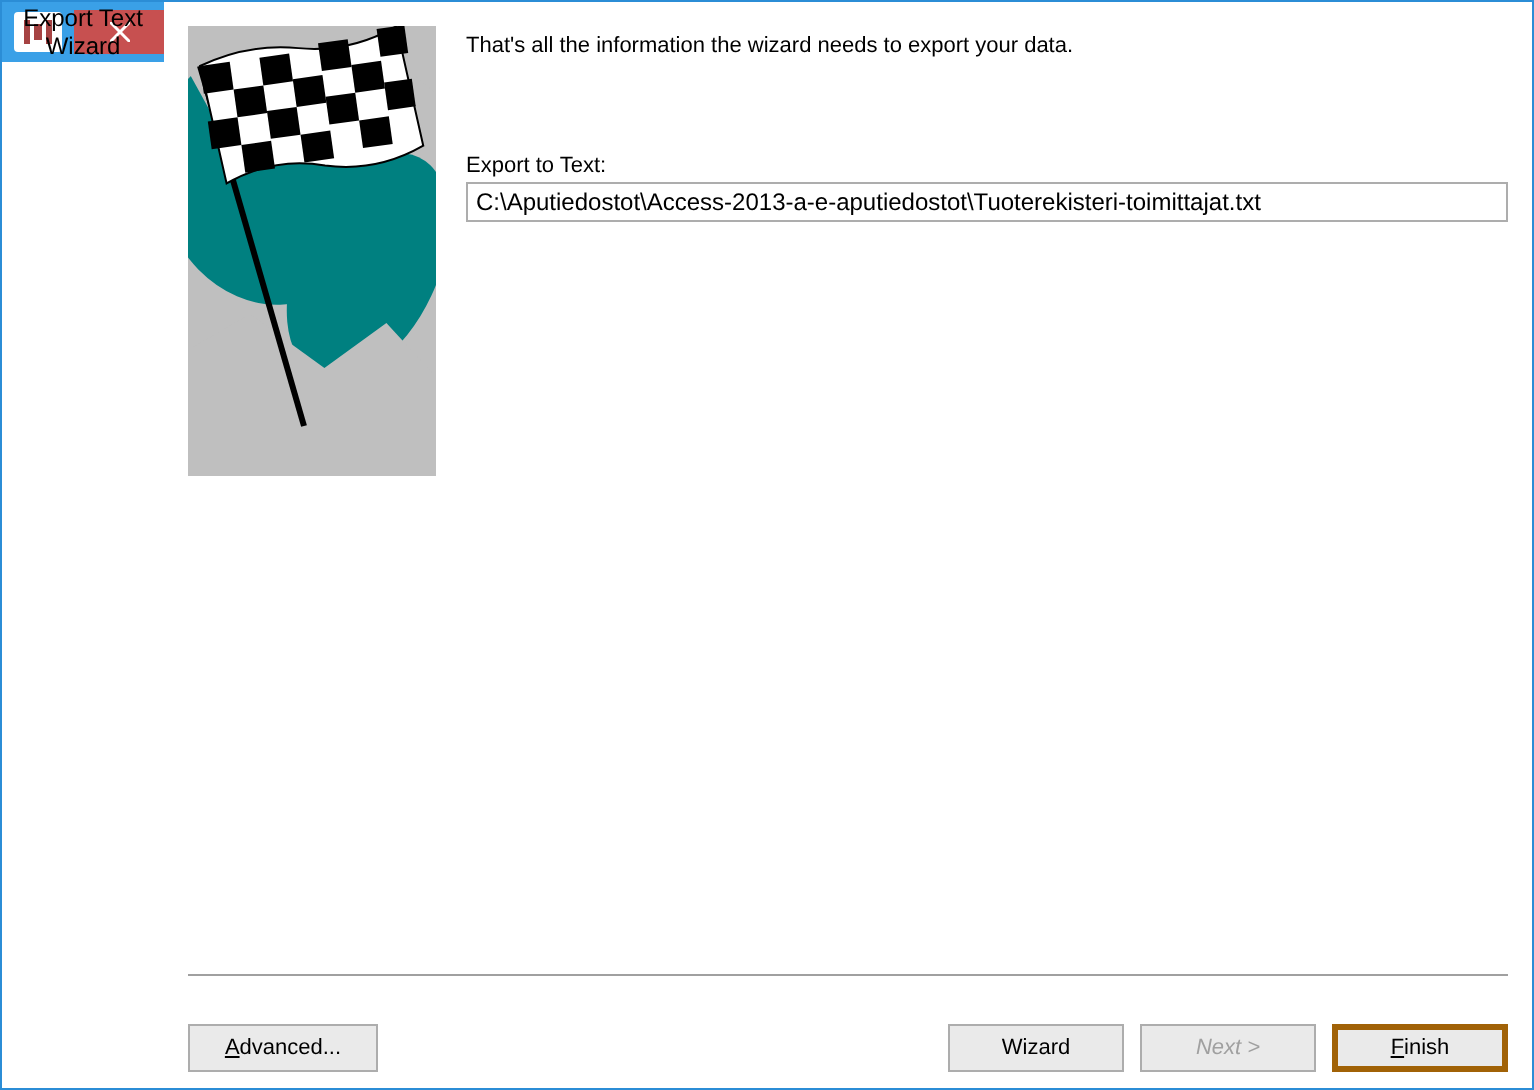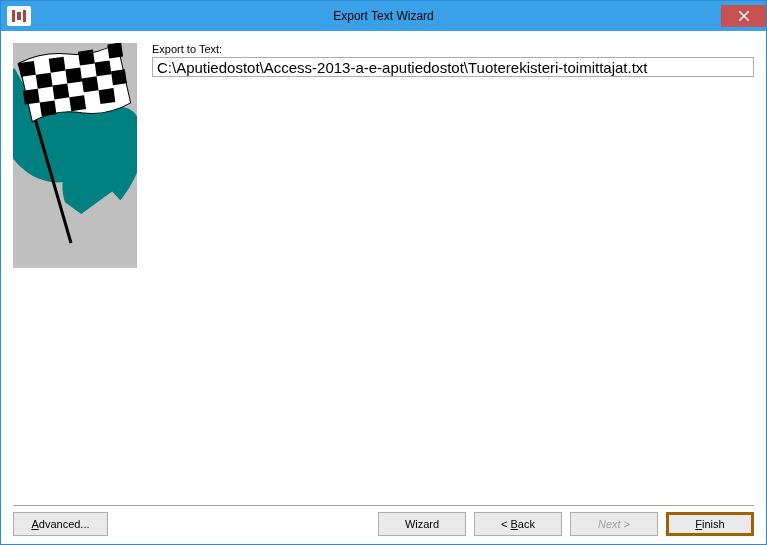--- a/index.html
+++ b/index.html
@@ -1,32 +1,32 @@
 <!DOCTYPE html>
 <html><head>
   <meta charset="utf-8">
   <style>
     * { margin:0; padding:0; box-sizing:border-box; }
     body { width:767px; height:545px; font-family:"Segoe UI",Tahoma,sans-serif; font-size:11px; background:#fff; overflow:hidden; }
-    .window { width:767px; height:545px; border:1px solid #2b8dd6; display:flex; flex-direction:column; background:#fff; }
+    .window { width:767px; height:545px; border:1px solid #2b8dd6; display:flex; flex-direction:row; background:#fff; }
     .titlebar { height:30px; background:#3aa0e7; display:flex; align-items:center; position:relative; }
     .app-icon { width:24px; height:20px; margin:0 6px; background:#fff; border-radius:2px; display:flex; align-items:center; justify-content:center; }
     .app-icon-inner { width:14px; height:12px; display:flex; gap:2px; }
     .app-icon-bar { width:4px; background:#a64343; }
     .title-text { position:absolute; left:0; right:0; text-align:center; color:#000; font-size:12px; pointer-events:none; }
     .close-btn { width:45px; height:22px; margin-right:0; margin-left:auto; background:#c75050; display:flex; align-items:center; justify-content:center; cursor:pointer; }
     .close-btn svg { width:10px; height:10px; stroke:#fff; stroke-width:1.5; }
     .body-area { flex:1; display:flex; flex-direction:column; padding:12px 12px 8px 12px; background:#fff; }
     .main-row { flex:1; display:flex; gap:15px; }
     .illus-box { width:124px; height:225px; background:#bfbfbf; position:relative; overflow:hidden; }
     .right-pane { flex:1; display:flex; flex-direction:column; }
     .intro-text { font-size:11px; color:#000; margin-top:4px; margin-bottom:48px; }
     .field-label { font-size:11px; color:#000; margin-bottom:2px; }
-    .text-input { width:100%; height:20px; border:1px solid #adadad; padding:1px 4px; font-size:15px; font-family:inherit; background:#fff; }
-    .bottom-area { border-top:1px solid #a0a0a0; padding-top:6px; display:flex; align-items:flex-start; gap:8px; }
+    .text-input { width:100%; height:20px; border:1px solid #adadad; padding:1px 4px; font-size:12px; font-family:inherit; background:#fff; }
+    .bottom-area { border-top:1px solid #a0a0a0; padding-top:24px; display:flex; align-items:flex-start; gap:8px; }
     .btn { height:24px; min-width:88px; padding:0 12px; background:#eaeaea; border:1px solid #adadad; font-size:11px; font-family:inherit; cursor:pointer; position:relative; }
     .btn.adv { min-width:95px; }
     .btn.disabled { color:#a0a0a0; cursor:default;font-style:italic; }
     .btn.primary { border:3px solid #a16207; }
     .spacer { flex:1; }
     .ul-char { text-decoration:underline; }
     
     .teal-blob { position:absolute; background:#008080; border-radius:50%; }
   </style>
 </head>
@@ -79,38 +79,36 @@
                 <rect x="90" y="21" width="14" height="14"></rect>
               <rect x="15" y="42" width="15" height="14"></rect>
                 <rect x="45" y="41" width="15" height="14"></rect>
                 <rect x="75" y="38" width="15" height="14"></rect>
             </g>
           </g>
         </svg>
       </div>
 
       <div class="right-pane">
+        <div class="intro-text">That's all the information the wizard needs to export your data.</div>
 
         <label class="field-label">
           <span>Export to Text:</span>
         </label>
         <input type="text" class="text-input" value="C:\Aputiedostot\Access-2013-a-e-aputiedostot\Tuoterekisteri-toimittajat.txt" style="">
       </div>
 
     </div>
 
     <div class="bottom-area">
       <button class="btn adv">
         <span><span class="ul-char">A</span>dvanced...</span>
       </button>
       <div class="spacer"></div>
       <button class="btn">Wizard</button>
-      <button class="btn">
-        <span>&lt; <span class="ul-char">B</span>ack</span>
-      </button>
       <button class="btn disabled">
         <span><span class="ul-char" style="text-decoration:none;">N</span>ext &gt;</span>
       </button>
       <button class="btn primary">
         <span><span class="ul-char">F</span>inish</span>
       </button>
     </div>
 
   </div>
 </div>

